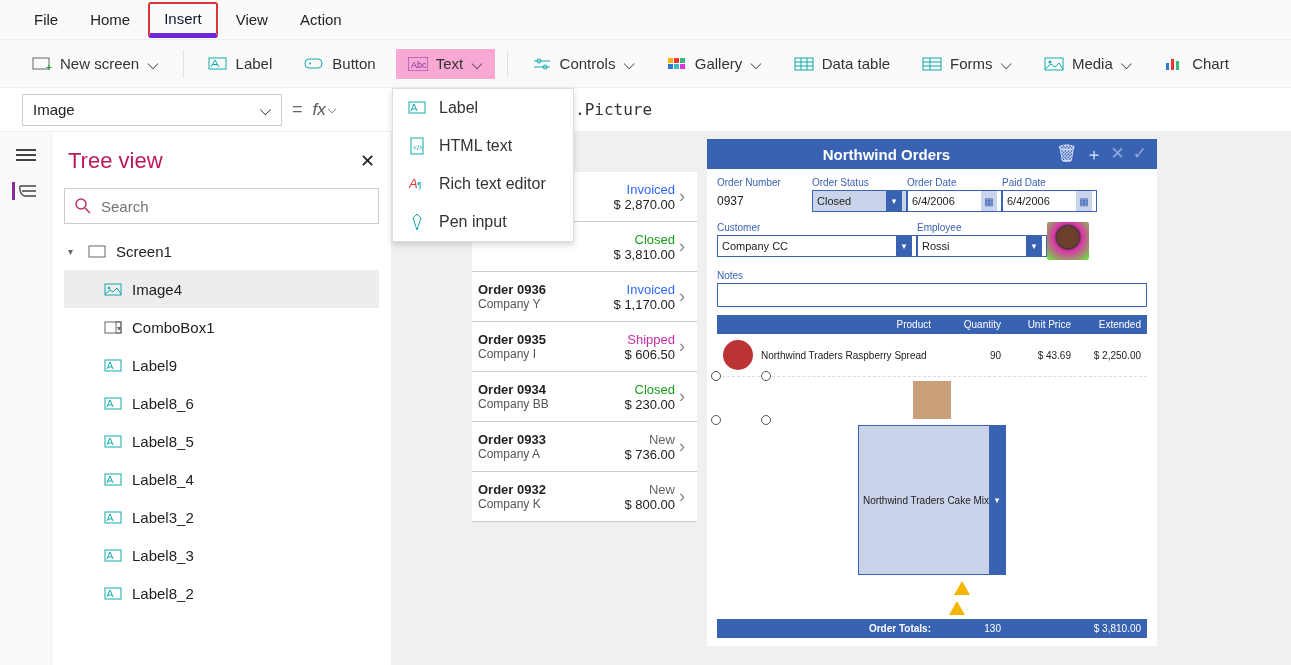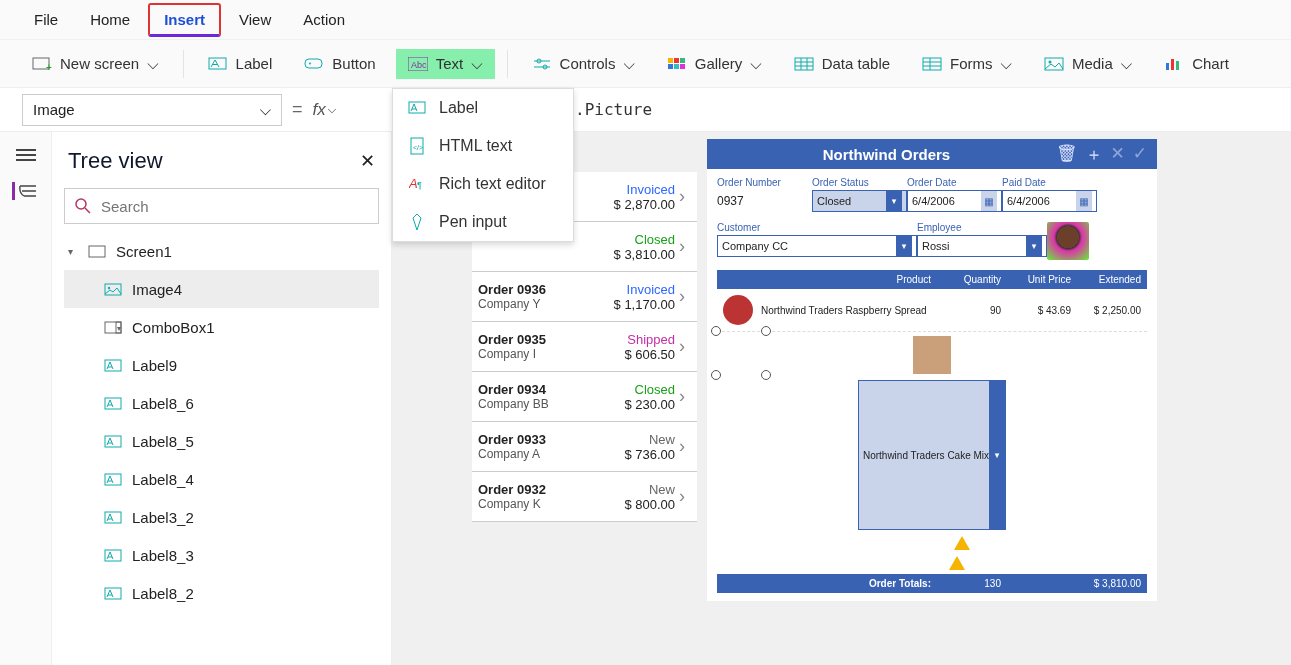--- a/index.html
+++ b/index.html
@@ -1,46 +1,46 @@
 <!DOCTYPE html>
 <html><head>
 <meta charset="utf-8">
 <style>
   * { box-sizing: border-box; }
   body { margin:0; font-family: "Segoe UI", Arial, sans-serif; font-size:13px; color:#222; background:#fafafa; }
 
   
   .menu-row { height:40px; display:flex; align-items:center; gap:4px; padding:0 20px; background:#fafafa; border-bottom:1px solid #f0f0f0;}
   .menu-item { padding:6px 14px; font-size:15px; cursor:pointer; }
-  .menu-item.active { font-weight:700; color:#1d4ed8; border-bottom:3px solid #6d28d9; }
+  .menu-item.active { font-weight:400; color:#0f172a; border-bottom:5px solid #6d28d9; }
   .menu-insert-box { border:2px solid #d33; border-radius:3px; }
 
   
   .ribbon-row { height:48px; display:flex; align-items:center; padding:0 20px; gap:8px; border-bottom:1px solid #eee; background:#fafafa;}
   .ribbon-btn { display:flex; align-items:center; gap:8px; padding:6px 12px; font-size:15px; cursor:pointer; color:#333;}
   .ribbon-btn .icon { width:20px; height:16px; display:flex; align-items:center; justify-content:center; }
-  .ribbon-btn.active-drop { background:#86efac;text-align:right; }
+  .ribbon-btn.active-drop { background:#f9a8d4;text-align:right; }
   .rsep { width:1px; height:28px; background:#e3e3e3; margin:0 4px;}
 
   
   .formula-row { height:44px; display:flex; align-items:center; gap:10px; padding:0 22px; background:#fff; border-bottom:1px solid #eee;}
   .prop-select { width:260px; height:32px; border:1px solid #ccc; padding:0 10px; font-size:15px; background:#fff; display:flex; align-items:center; justify-content:space-between;}
   .eq { font-size:18px; color:#666;}
   .fx { font-style:italic; font-size:17px; color:#555; display:flex; align-items:center; gap:2px;}
   .formula-text { font-family: Consolas, monospace; font-size:16px; color:#333; }
 
   
   .body { display:flex; height:calc(665px - 40px - 48px - 44px); }
   .left-rail { width:52px; border-right:1px solid #eee; background:#fafafa; display:flex; flex-direction:column; align-items:center; padding-top:14px; gap:18px;}
   .rail-icon { width:24px;height:18px; display:flex; align-items:center; justify-content:center; cursor:pointer;}
   .rail-icon.sel { border-left:3px solid #8a2da5; padding-left:3px; margin-left:-3px;}
 
   .tree-panel { width:340px; border-right:1px solid #eee; background:#fff; display:flex; flex-direction:column; padding:10px 12px 0 12px; }
   .tree-head { display:flex; align-items:center; justify-content:space-between; padding:6px 4px 14px 4px;}
-  .tree-head h2 { margin:0; font-weight:400; font-size:22px; color:#0f172a;}
+  .tree-head h2 { margin:0; font-weight:400; font-size:22px; color:#be185d;}
   .search-box { height:36px; border:1px solid #ccc; display:flex; align-items:center; gap:8px; padding:0 10px; color:#888;}
   .search-box input { flex:1; border:none; outline:none; height:100%; font-size:15px; }
   .tree-list { margin-top:8px; overflow:auto; }
   .tree-item { display:flex; align-items:center; gap:10px; height:38px; padding-left:16px; cursor:pointer; font-size:15px;}
   .tree-item .tri { width:10px; color:#666; font-size:10px;}
   .tree-item.root { padding-left:4px;}
   .tree-item.child { padding-left:40px;}
   .tree-item.selected { background:#ededed;}
   .tree-icon { width:18px; height:14px; display:flex; align-items:center; justify-content:center;}
 
@@ -531,20 +531,24 @@
           </div>
           <div class="fgroup" style="width:130px;">
             <span class="flabel">Employee</span>
             <div class="finput">
                 <span>Rossi</span>
                 <span class="dd">▾</span>
               </div>
           </div>
           <div class="avatar"></div>
         </div>
+        <div class="fgroup" style="margin-bottom:8px;">
+          <span class="flabel">Notes</span>
+          <div class="finput" style="height:24px;"></div>
+        </div>
 
         <div class="products-head">
           <span>Product</span>
           <span>Quantity</span>
           <span>Unit Price</span>
           <span>Extended</span>
         </div>
         <div id="prod-rows">
             <div class="prod-row">
               <div class="thumb "></div>

